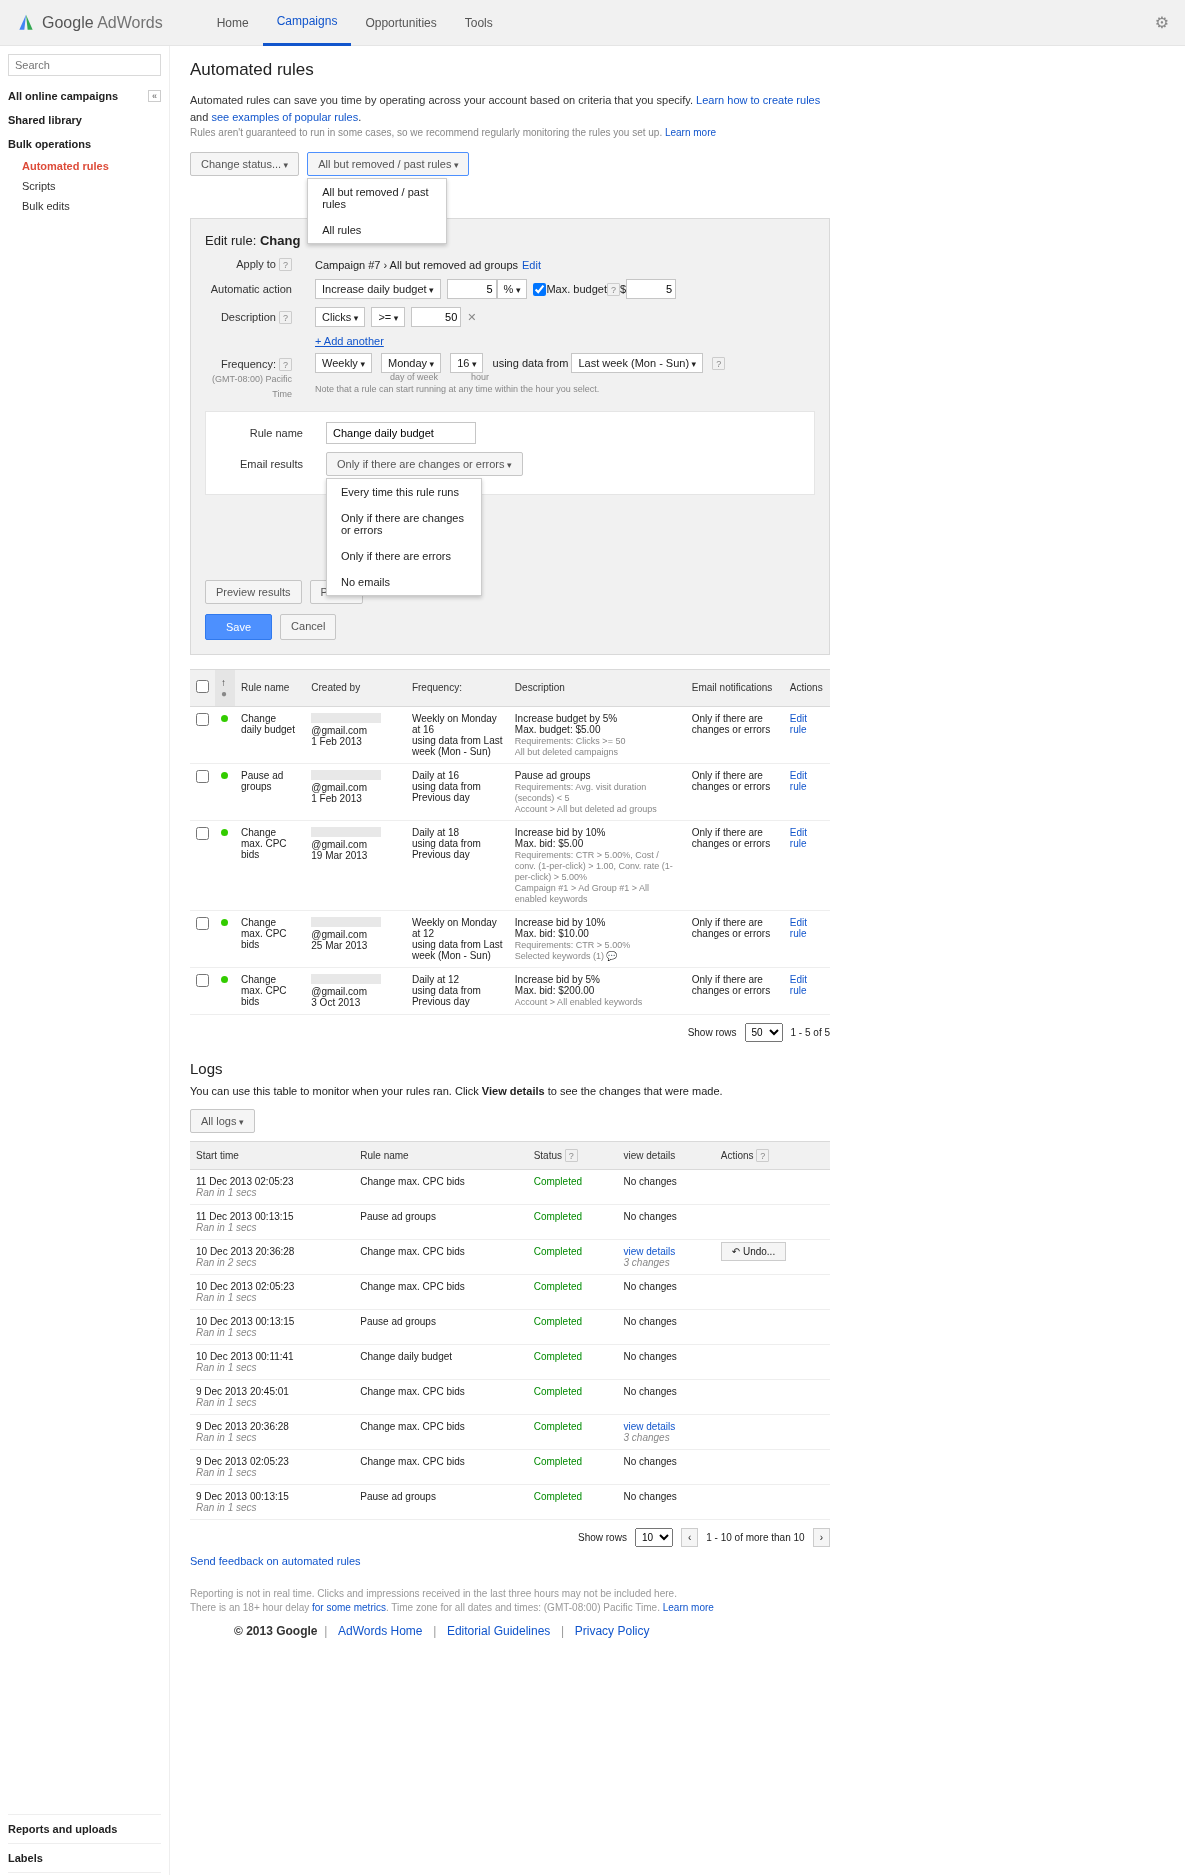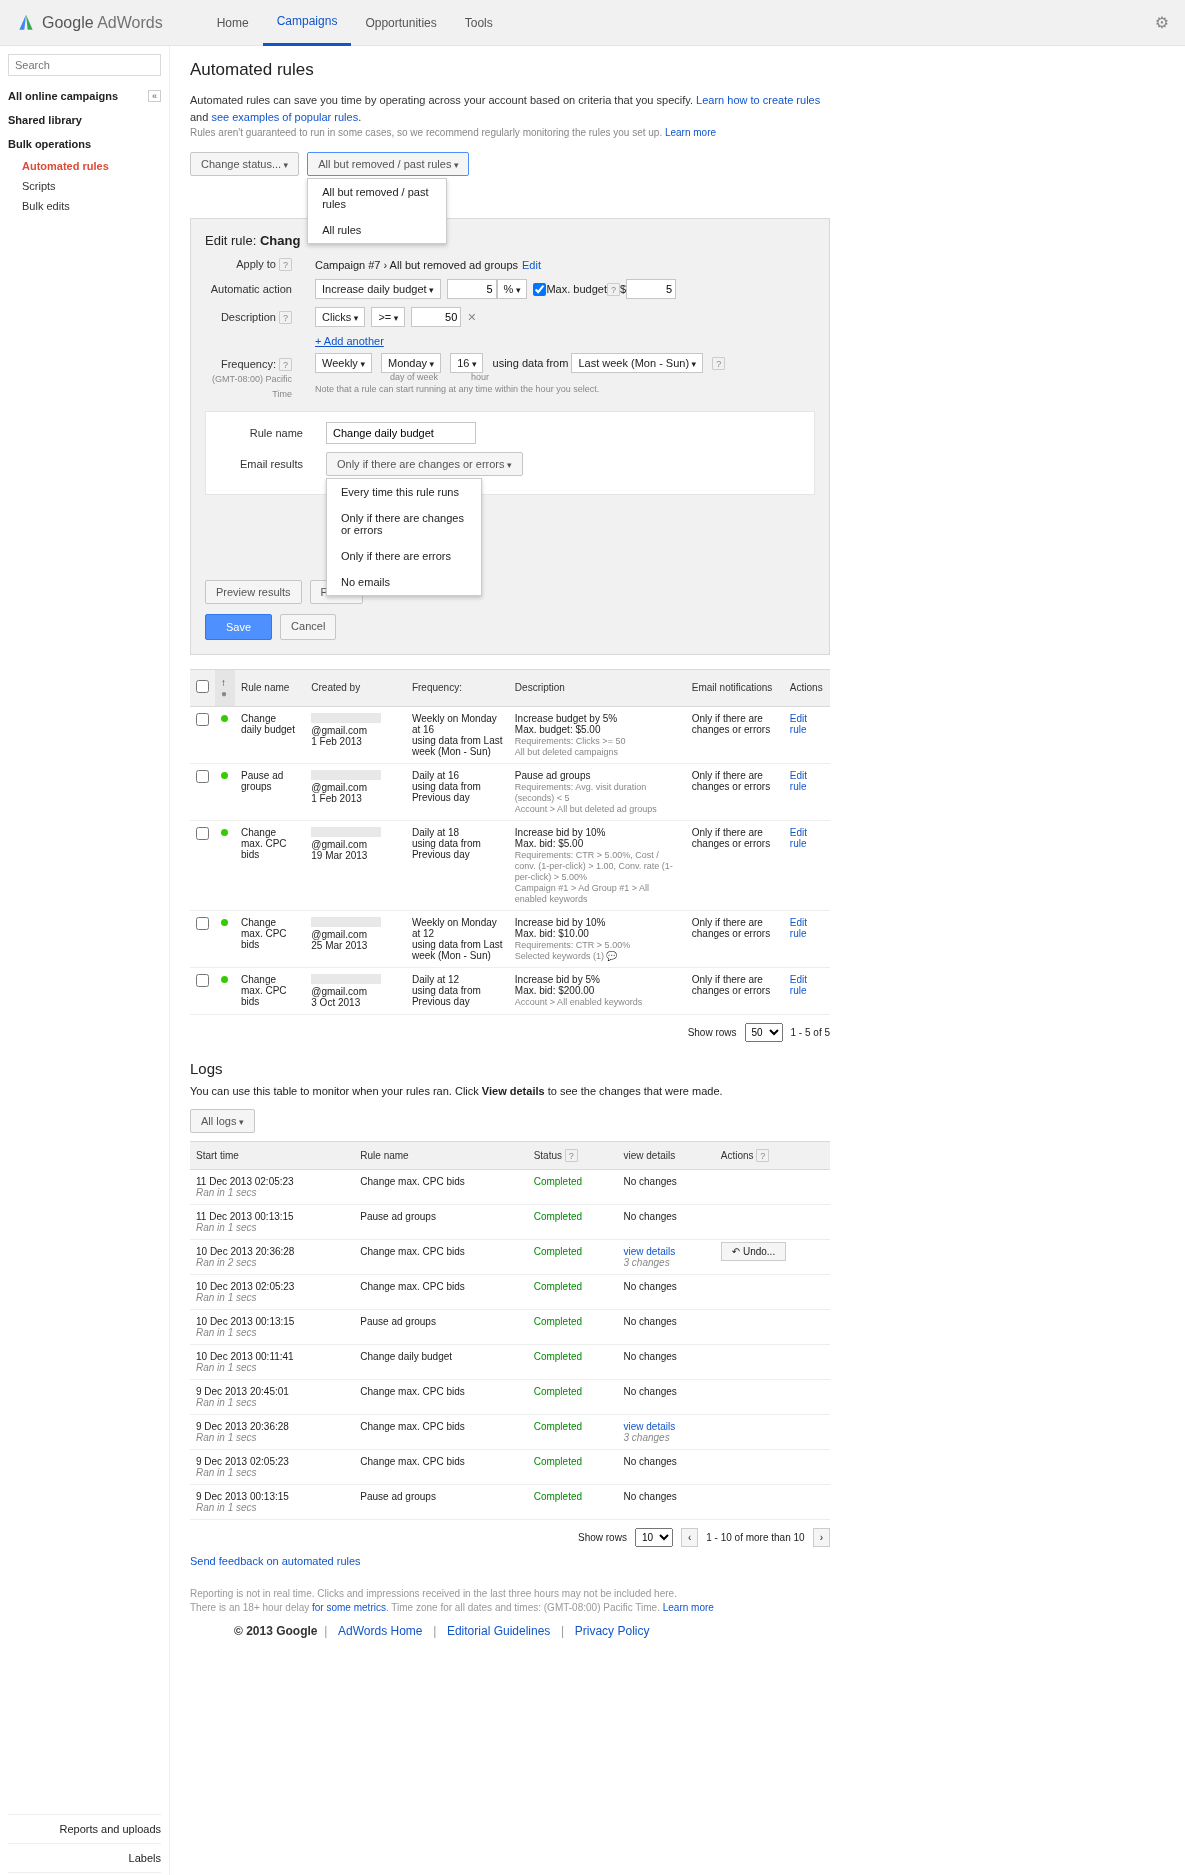--- a/index.html
+++ b/index.html
@@ -13,21 +13,21 @@
 .nav a.active{color:#1155cc;border-bottom:3px solid #1155cc;}
 .gear{margin-left:auto;color:#888;font-size:16px;}
 .container{display:flex;}
 .sidebar{width:170px;padding:8px;border-right:1px solid #eee;min-height:100vh;position:relative;}
 .search-box{width:100%;border:1px solid #d9d9d9;padding:4px 6px;font-size:11px;margin-bottom:8px;}
 .side-section{font-weight:bold;font-size:11px;padding:6px 0;display:flex;align-items:flex-start;justify-content:space-between;}
 .collapse-ic{border:1px solid #ccc;padding:0 3px;font-size:9px;color:#888;}
 .side-item{padding:4px 0 4px 14px;font-size:11px;color:#333;}
 .side-item.active{color:#dd4b39;font-weight:bold;}
 .side-bottom{position:absolute;bottom:20px;left:8px;right:8px;}
-.side-bottom div{padding:8px 0;border-top:1px solid #eee;font-weight:normal;font-size:11px;text-align:right;}
+.side-bottom div{padding:8px 0;border-top:1px solid #eee;font-weight:bold;font-size:11px;}
 .main{flex:1;padding:14px 20px;max-width:680px;}
 h1{font-size:17px;font-weight:normal;color:#222;margin-bottom:12px;}
 .intro{font-size:11px;color:#333;line-height:1.5;margin-bottom:2px;}
 .intro a{color:#1155cc;text-decoration:none;}
 .small-gray{font-size:10px;color:#888;margin-bottom:14px;}
 .small-gray a{color:#1155cc;text-decoration:none;}
 .btn{display:inline-block;border:1px solid #c6c6c6;background:#f5f5f5;padding:5px 10px;font-size:11px;color:#555;border-radius:2px;cursor:pointer;}
 .btn.blue{background:#4d90fe;border-color:#3079ed;color:#fff;padding:6px 20px;}
 .dropdown-arrow::after{content:" \25BE";font-size:9px;}
 .toolbar{display:flex;gap:8px;margin-bottom:10px;}

